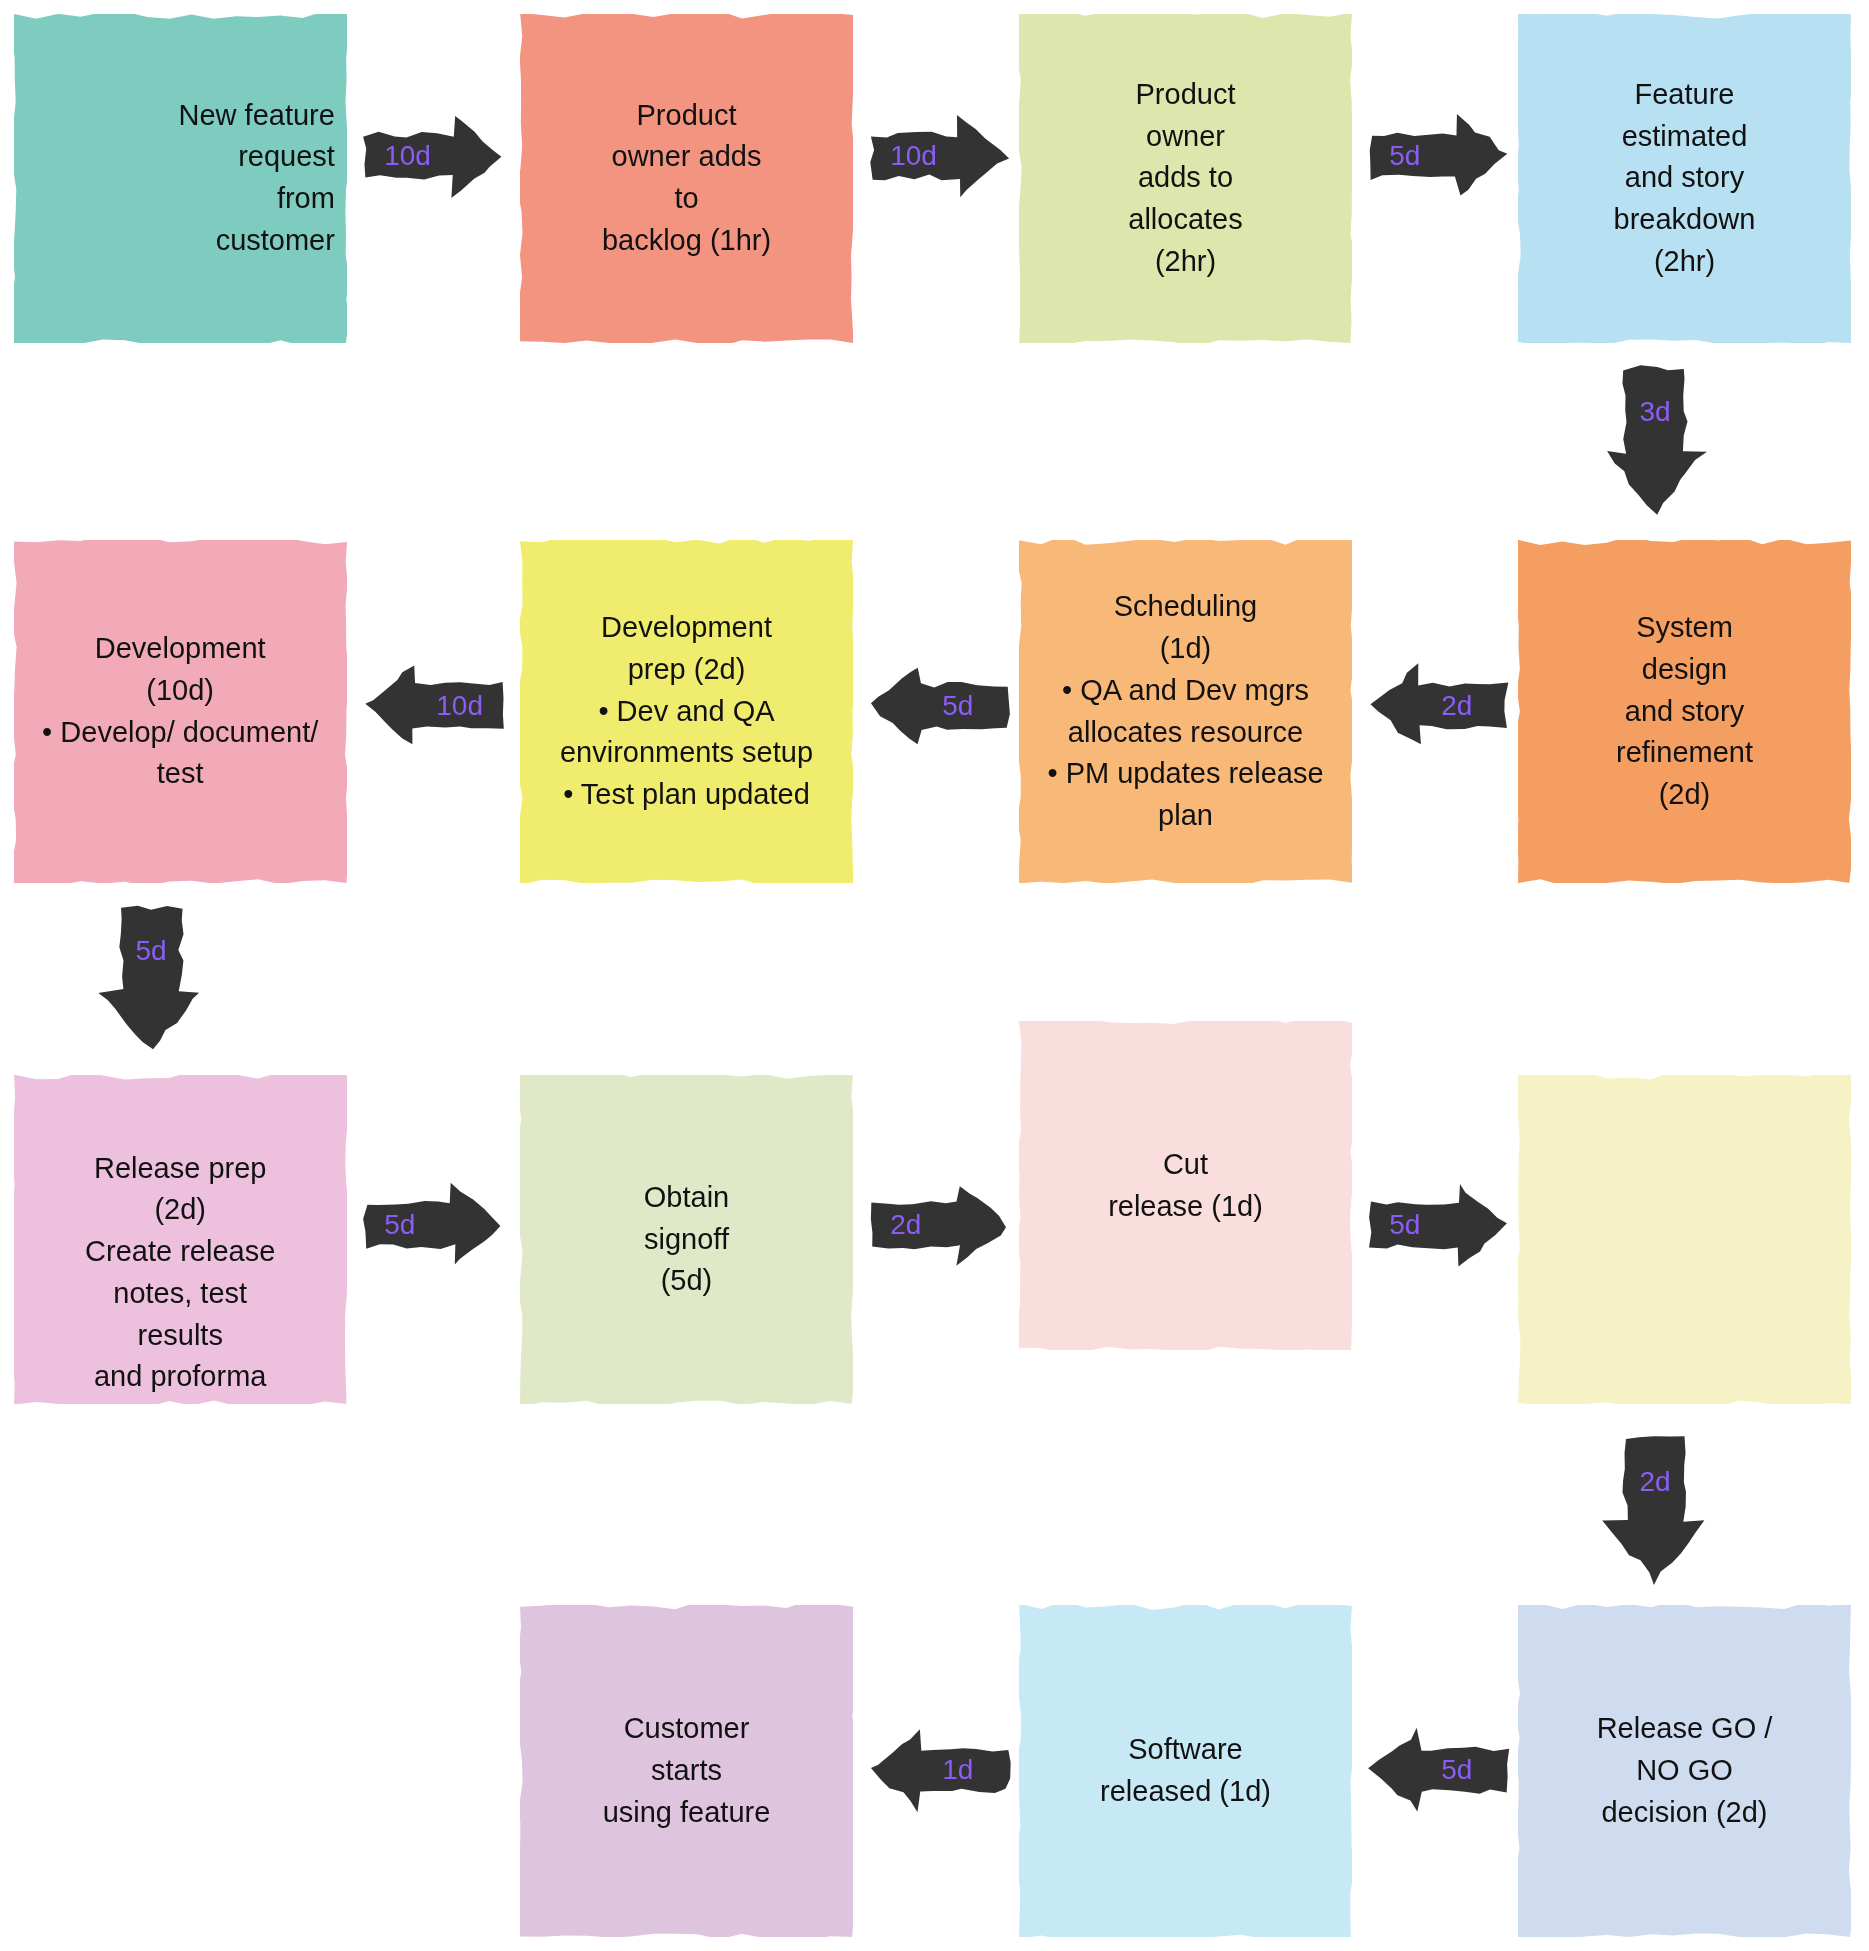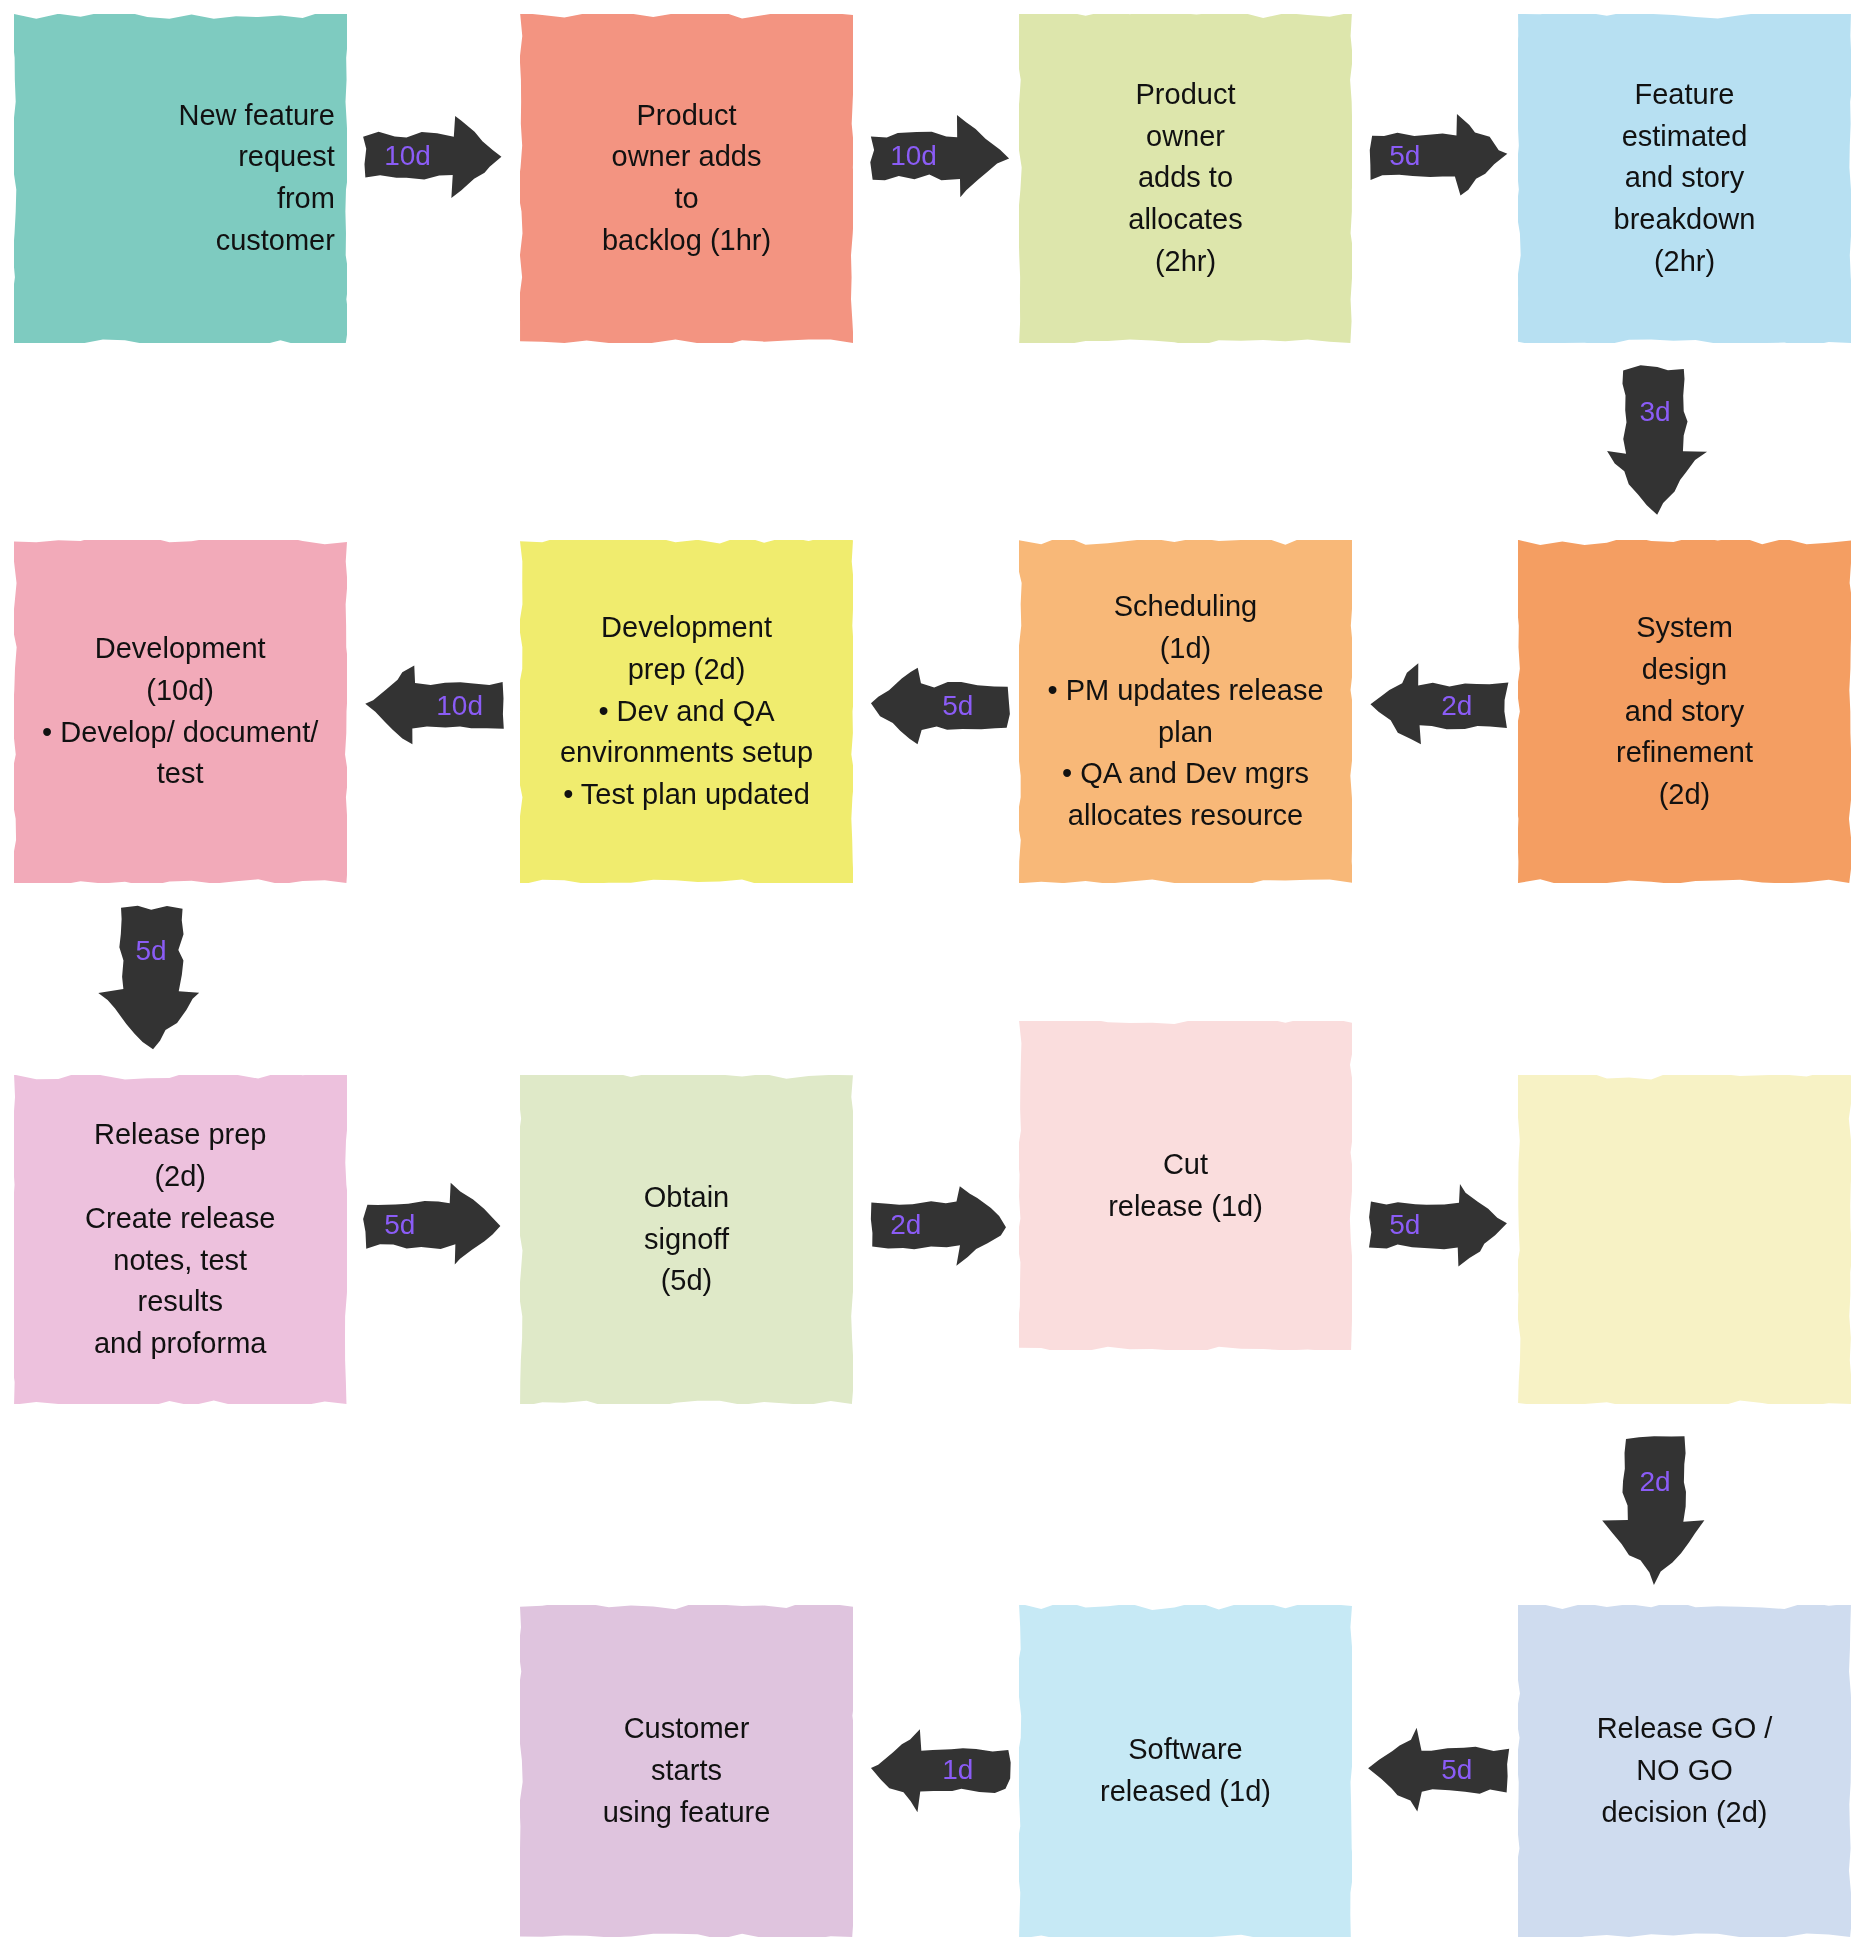--- a/index.html
+++ b/index.html
@@ -136,37 +136,37 @@
         <span class="bullet"><span>• </span><span>Test plan updated</span></span>
       </div>
     </div>
     <div class="box" style="left: 1019px; top: 540px; width: 333px; height: 343px;">
       <svg class="rough" width="333" height="343" viewBox="0 0 340 350">
         <path d="M0.0,0.1 L22.7,4.3 L45.3,-4.7 L68.0,4.8 L90.7,3.2 L113.3,0.6 L136.0,-1.6 L158.7,2.0 L181.3,-2.3 L204.0,0.9 L226.7,-0.1 L249.3,-3.0 L272.0,4.7 L294.7,-4.7 L317.3,-1.4 L340.0,-0.4 L341.0,21.9 L342.0,43.8 L340.3,65.6 L338.8,87.5 L340.9,109.4 L341.0,131.3 L338.5,153.1 L341.7,175.0 L341.1,196.9 L340.7,218.8 L338.3,240.6 L339.9,262.5 L340.9,284.4 L340.2,306.3 L339.7,328.1 L341.2,350.0 L317.3,346.6 L294.7,346.8 L272.0,347.5 L249.3,347.3 L226.7,353.1 L204.0,353.4 L181.3,350.0 L158.7,350.0 L136.0,346.5 L113.3,348.6 L90.7,350.8 L68.0,348.0 L45.3,350.2 L22.7,348.8 L0.0,350.4 L0.2,328.1 L1.8,306.3 L-2.1,284.4 L1.7,262.5 L1.7,240.6 L-0.8,218.8 L-1.2,196.9 L-1.8,175.0 L-0.8,153.1 L-1.0,131.3 L-0.2,109.4 L2.3,87.5 L1.7,65.6 L2.7,43.8 L-2.4,21.9 Z" fill="#f8b878"></path>
       </svg>
       <div class="txt">
         <span class="line">Scheduling</span>
         <span class="line">(1d)</span>
+        <span class="bullet"><span>• </span><span>QA and Dev mgrs allocates resource</span></span>
         <span class="bullet"><span>• </span><span>PM updates release plan</span></span>
-        <span class="bullet"><span>• </span><span>QA and Dev mgrs allocates resource</span></span>
       </div>
     </div>
     <div class="box" style="left: 1518px; top: 540px; width: 333px; height: 343px;">
       <svg class="rough" width="333" height="343" viewBox="0 0 340 350">
         <path d="M0.0,-0.3 L22.7,5.0 L45.3,1.5 L68.0,5.0 L90.7,2.6 L113.3,-3.8 L136.0,0.9 L158.7,1.9 L181.3,-3.7 L204.0,0.5 L226.7,-3.6 L249.3,4.3 L272.0,-1.5 L294.7,4.3 L317.3,2.6 L340.0,0.5 L340.1,21.9 L338.6,43.8 L341.7,65.6 L340.4,87.5 L339.7,109.4 L339.4,131.3 L338.3,153.1 L339.3,175.0 L339.4,196.9 L340.2,218.8 L340.8,240.6 L340.3,262.5 L337.9,284.4 L340.3,306.3 L341.0,328.1 L338.2,350.0 L317.3,346.9 L294.7,349.3 L272.0,350.5 L249.3,349.6 L226.7,346.7 L204.0,347.6 L181.3,348.0 L158.7,351.1 L136.0,348.8 L113.3,347.5 L90.7,350.0 L68.0,351.8 L45.3,352.5 L22.7,346.3 L0.0,350.2 L0.4,328.1 L-0.5,306.3 L0.4,284.4 L-2.7,262.5 L-2.2,240.6 L-1.6,218.8 L-2.5,196.9 L1.9,175.0 L-1.2,153.1 L1.9,131.3 L0.5,109.4 L0.8,87.5 L-1.2,65.6 L-0.3,43.8 L-2.3,21.9 Z" fill="#f49e62"></path>
       </svg>
       <div class="txt">
         <span class="line">System</span>
         <span class="line">design</span>
         <span class="line">and story</span>
         <span class="line">refinement</span>
         <span class="line">(2d)</span>
       </div>
     </div>
-    <div class="box" style="left: 13.7px; top: 1075px; width: 333px; height: 329px;">
+    <div class="box" style="left: 13.7px; top: 1075px; width: 333px; height: 329px; justify-content: flex-end;">
       <svg class="rough" width="333" height="329" viewBox="0 0 340 336">
         <path d="M0.0,-0.4 L22.7,4.4 L45.3,4.2 L68.0,-3.1 L90.7,0.4 L113.3,4.5 L136.0,3.4 L158.7,3.1 L181.3,-4.1 L204.0,-3.9 L226.7,-0.3 L249.3,3.6 L272.0,-2.9 L294.7,0.2 L317.3,-1.6 L340.0,-0.4 L340.5,22.4 L341.1,44.8 L339.0,67.2 L338.3,89.6 L339.4,112.0 L341.9,134.4 L342.0,156.8 L341.4,179.2 L341.0,201.6 L339.9,224.0 L338.1,246.4 L338.0,268.8 L338.1,291.2 L338.9,313.6 L339.5,336.0 L317.3,333.4 L294.7,337.7 L272.0,337.1 L249.3,339.2 L226.7,338.1 L204.0,332.3 L181.3,337.7 L158.7,333.0 L136.0,339.2 L113.3,337.4 L90.7,338.3 L68.0,339.6 L45.3,335.9 L22.7,333.9 L0.0,336.7 L0.6,313.6 L-2.7,291.2 L-0.6,268.8 L-2.2,246.4 L-2.5,224.0 L-1.9,201.6 L-1.5,179.2 L-0.9,156.8 L-1.0,134.4 L0.5,112.0 L-1.0,89.6 L-0.2,67.2 L-0.6,44.8 L1.0,22.4 Z" fill="#edc1dd"></path>
       </svg>
       <div class="txt">
         <span class="line">Release prep</span>
         <span class="line">(2d)</span>
         <span class="line">Create release</span>
         <span class="line">notes, test</span>
         <span class="line">results</span>
         <span class="line">and proforma</span>

